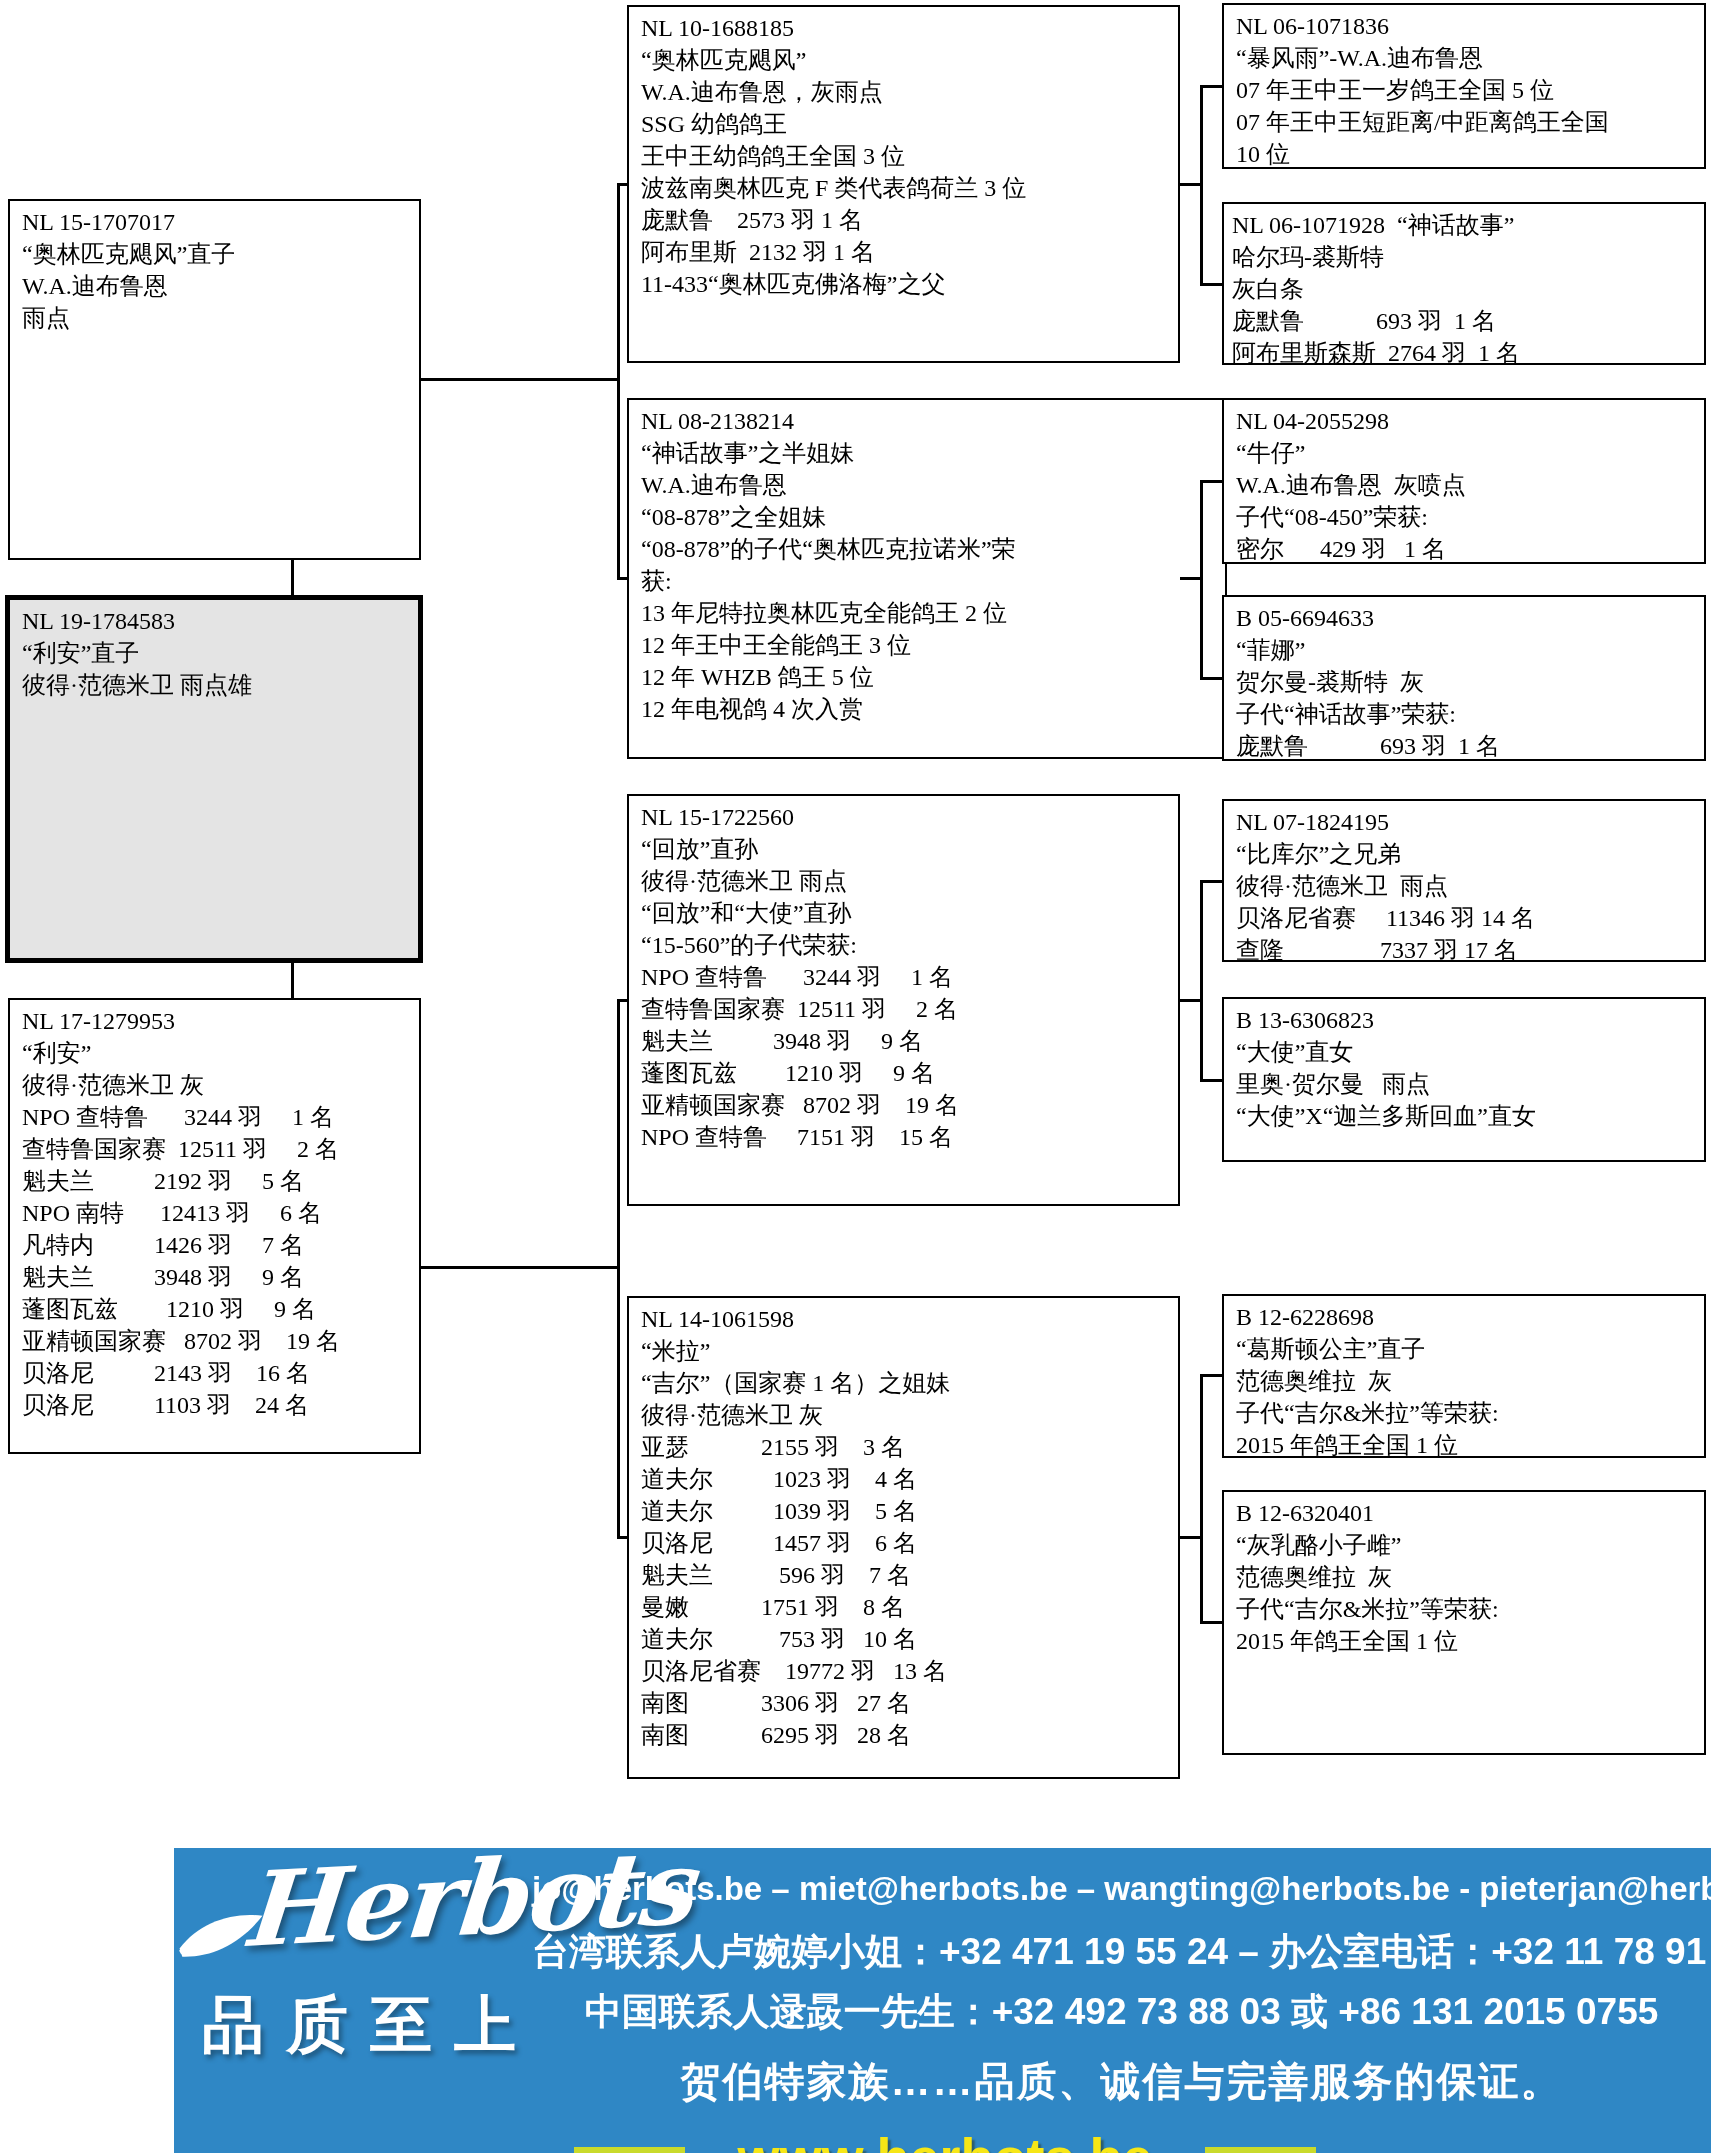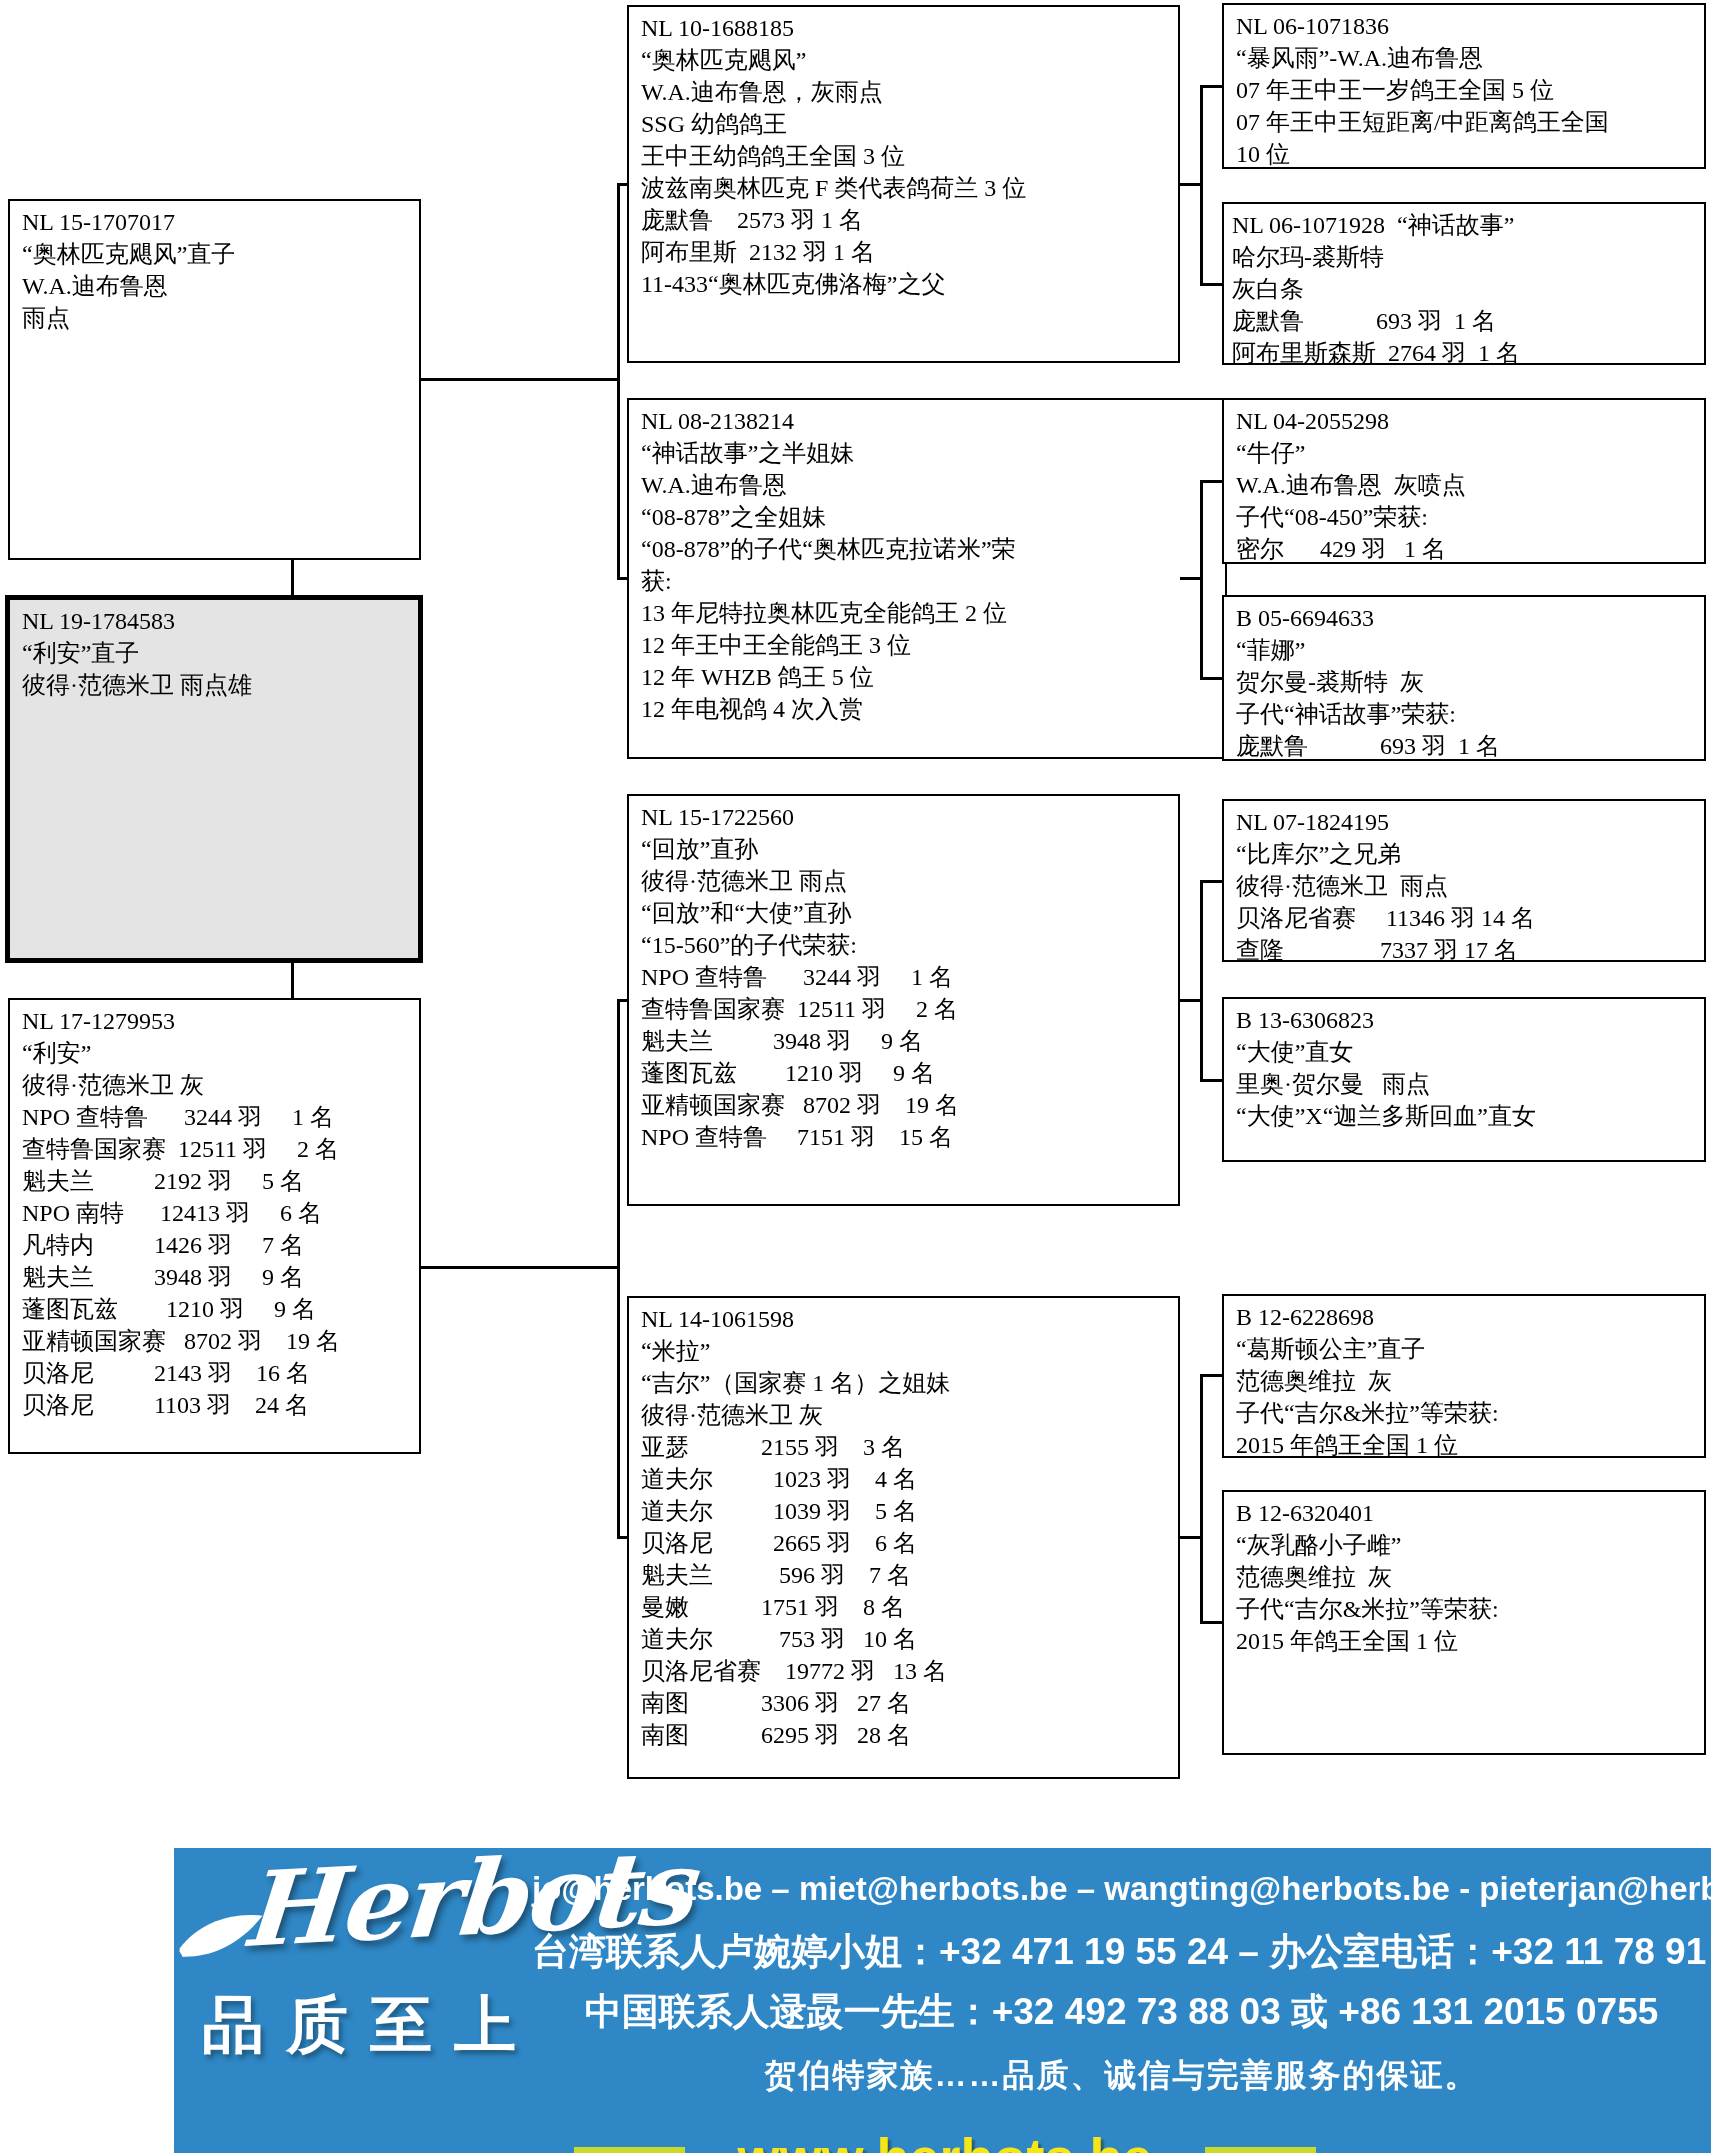--- a/index.html
+++ b/index.html
@@ -43,21 +43,21 @@
     margin-top:26px; padding-left:20px;
     font-weight:bold; font-size:62px; line-height:64px; letter-spacing:22px;
     text-shadow:3px 4px 5px rgba(0,0,0,0.35); white-space:nowrap;
   }
   .banner-text { position:absolute; left:358px; right:0; top:0; bottom:0; }
   .bt-line { position:absolute; left:0; right:0; text-align:center;
     color:#fff; font-weight:bold; white-space:nowrap; }
   .bt-emails  { top:22px;  font-size:33px; }
   .bt-taiwan  { top:79px;  font-size:37px; }
   .bt-china   { top:139px; font-size:37px; }
-  .bt-slogan  { top:206px; font-size:32px; letter-spacing:2px; }
+  .bt-slogan  { top:206px; font-size:40px; letter-spacing:2px; }
   .www-row { position:absolute; left:0; top:249px; width:826px; height:56px;
     display:flex; align-items:center; justify-content:center; gap:52px;margin-top:32px; }
   .www-text {
     color:var(--website-yellow,#f6e616); font-weight:bold; font-size:54px;
     text-shadow:3px 3px 2px rgba(40,40,0,0.45); white-space:nowrap;
   }
   .dbl { width:111px; height:21px; display:flex; flex-direction:column;
     justify-content:space-between; }
   .dbl span { display:block; height:7px;
     background:var(--divider-green,#c9da2b); }
@@ -136,21 +136,21 @@
     </div>
 
   <div class="pbox" style="left:627px; top:1296px; width:553px; height:483px;">
       <div class="bline">NL 14-1061598</div>
       <div class="bline">“米拉”</div>
       <div class="bline">“吉尔”（国家赛 1 名）之姐妹</div>
       <div class="bline">彼得·范德米卫 灰</div>
       <div class="bline">亚瑟            2155 羽    3 名</div>
       <div class="bline">道夫尔          1023 羽    4 名</div>
       <div class="bline">道夫尔          1039 羽    5 名</div>
-      <div class="bline">贝洛尼          2665 羽    6 名</div>
+      <div class="bline">贝洛尼          1457 羽    6 名</div>
       <div class="bline">魁夫兰           596 羽    7 名</div>
       <div class="bline">曼嫩            1751 羽    8 名</div>
       <div class="bline">道夫尔           753 羽   10 名</div>
       <div class="bline">贝洛尼省赛    19772 羽   13 名</div>
       <div class="bline">南图            3306 羽   27 名</div>
       <div class="bline">南图            6295 羽   28 名</div>
     </div>
 
   <div class="pbox" style="left:1222px; top:3px; width:484px; height:166px;">
       <div class="bline">NL 06-1071836</div>

